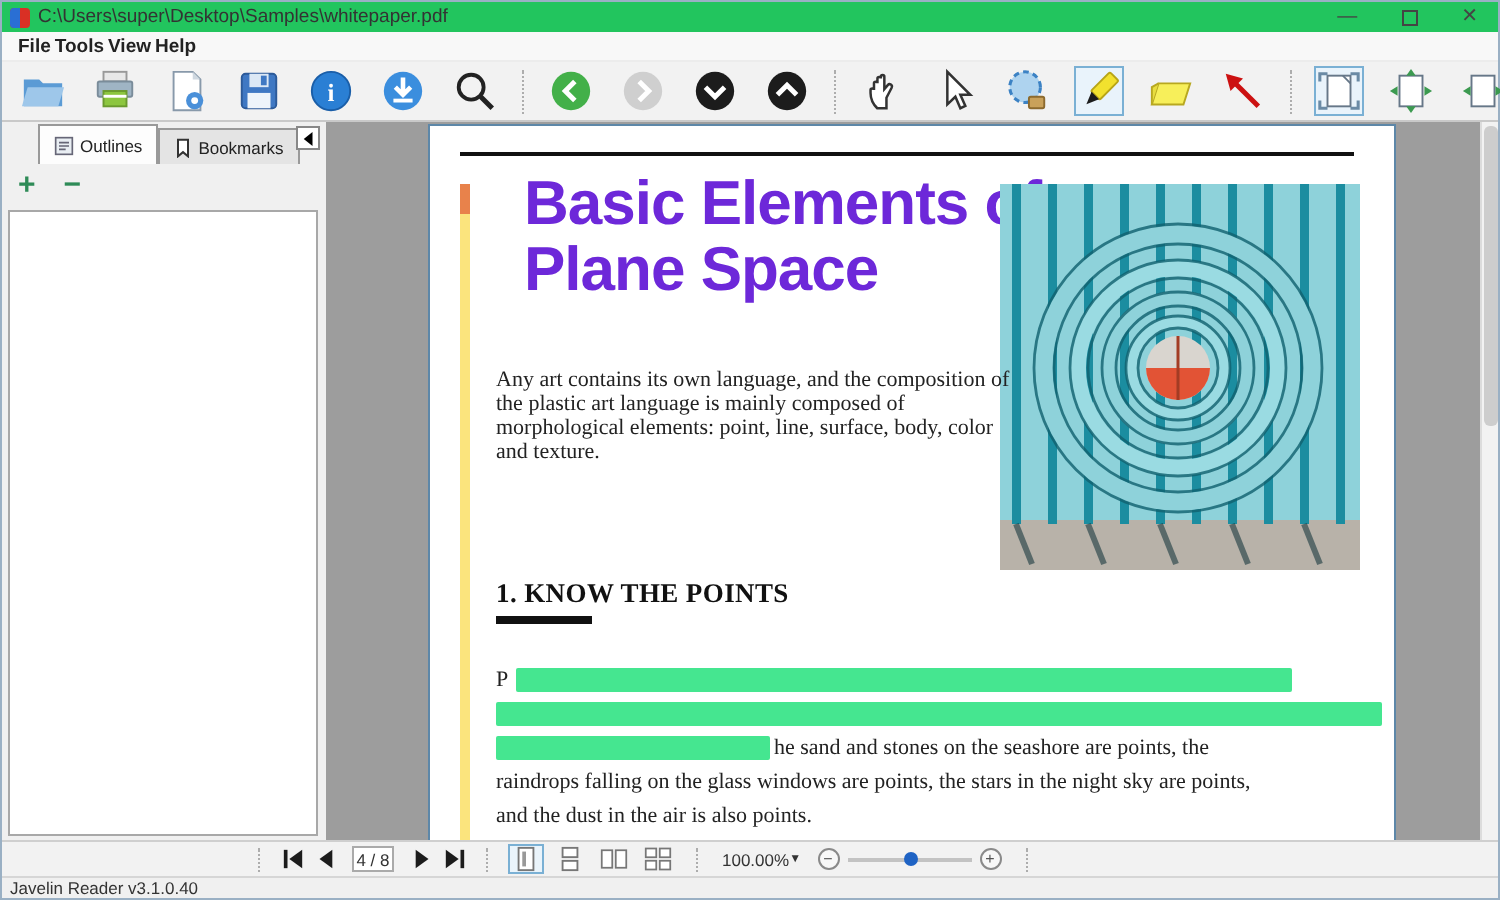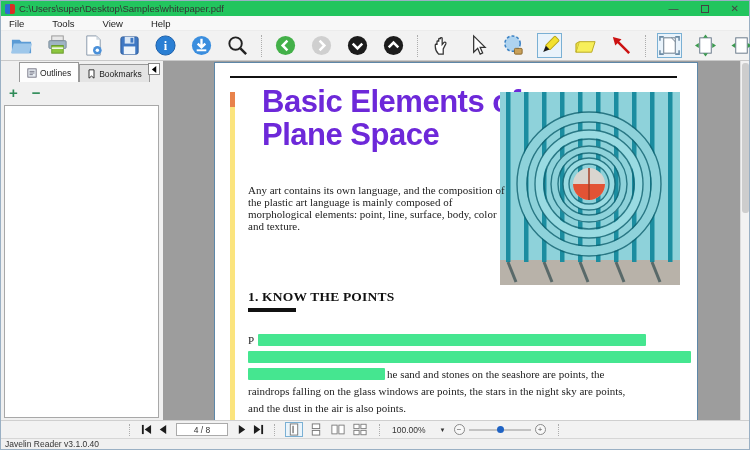--- a/index.html
+++ b/index.html
@@ -10,21 +10,21 @@
   
   .titlebar { height:15px; background:#22c55e; display:flex; align-items:center; padding:0 4px; flex:0 0 auto; }
   .app-icon { width:10px; height:10px; border-radius:2px; background:#d93025; position:relative; margin-right:4px; flex:0 0 auto; }
   .app-icon::before { content:""; position:absolute; left:0; top:0; width:5px; height:10px; background:#2a6fd4; border-radius:2px 0 0 2px; }
   .title-text { font-size:9.5px; color:#333; }
   .win-controls { margin-left:auto; display:flex; align-items:center; gap:22px; padding-right:6px; }
   .win-btn { font-size:10px; color:#444; line-height:10px; cursor:default; }
   .maximize-box { width:8px; height:8px; border:1px solid #444; display:inline-block; }
 
   
-  .menubar { height:15px; background:#f8f8f8; display:flex; align-items:center; gap:28px; padding-left:8px; font-size:9.5px; color:#222; flex:0 0 auto; border-bottom:1px solid #ececec; }
+  .menubar { height:15px; background:#f8f8f8; display:flex; align-items:center; gap:2px; padding-left:8px; font-size:9.5px; color:#222; flex:0 0 auto; border-bottom:1px solid #ececec;font-weight:bold; }
   .menu-item { cursor:default; }
 
   
   .toolbar { height:30px; background:#f2f2f2; display:flex; align-items:center; padding-left:8px; gap:11px; flex:0 0 auto; border-bottom:1px solid #c9c9c9; }
   .tbtn { width:25px; height:25px; display:flex; align-items:center; justify-content:center; border:1px solid transparent; flex:0 0 auto; }
   .tbtn.selected { border:1px solid #7ab0d4; background:#e9f3fb; }
   .tb-div { width:1px; height:22px; border-left:1px dotted #adadad; flex:0 0 auto; }
 
   
   .main { flex:1 1 auto; display:flex; min-height:0; }
@@ -51,24 +51,24 @@
   .sec-head { position:absolute; left:33px; top:226px; font-family:"Liberation Serif", serif; font-size:13.5px; font-weight:700; color:#111; letter-spacing:0.2px; }
   .sec-underline { position:absolute; left:33px; top:245px; width:48px; height:4px; background:#111; }
   .para2 { position:absolute; left:33px; top:268px; width:446px; font-family:"Liberation Serif", serif; font-size:11px; color:#222; }
   .pline { height:17px; display:flex; align-items:center; white-space:nowrap; }
   .hl { display:inline-block; height:12px; background:#45e690; border-radius:1px; }
 
   
   .navbar { height:18px; background:#f2f2f2; border-top:1px solid #cfcfcf; display:flex; align-items:center; flex:0 0 auto; font-size:9px; color:#333; }
   .nb-div { width:1px; height:12px; border-left:1px dotted #adadad; margin:0 8px; }
   .nav-btn { width:16px; height:14px; display:flex; align-items:center; justify-content:center; }
-  .page-box { width:52px; height:13px; background:#fff; border:1px solid #aaa; display:flex; align-items:center; justify-content:center; font-size:8.5px; margin:0 6px; }
+  .page-box { width:21px; height:13px; background:#fff; border:1px solid #aaa; display:flex; align-items:center; justify-content:center; font-size:8.5px; margin:0 6px; }
   .vm-btn { width:18px; height:15px; display:flex; align-items:center; justify-content:center; border:1px solid transparent; margin:0 2px; }
   .vm-btn.selected { border:1px solid #7ab0d4; background:#eaf4fb; }
-  .zoom-label { display:flex; align-items:center; gap:14px; margin:0 4px; font-size:8.5px; }
+  .zoom-label { display:flex; align-items:center; gap:0; margin:0 4px; font-size:8.5px; }
   .caret { font-size:6px; color:#333; }
   .circle-btn { width:11px; height:11px; border:1px solid #8a8a8a; border-radius:50%; display:flex; align-items:center; justify-content:center; font-size:8px; color:#555; line-height:9px; margin:0 4px; background:#f8f8f8; }
   .zoom-slider { width:62px; height:11px; position:relative; }
   .zoom-track { position:absolute; left:0; right:0; top:5px; height:2px; background:#c3c3c3; }
   .zoom-thumb { position:absolute; left:28px; top:2px; width:7px; height:7px; border-radius:50%; background:#1f63c4; }
 
   
   .statusbar { height:11px; background:#f0f0f0; border-top:1px solid #d6d6d6; display:flex; align-items:center; padding-left:4px; font-size:8.5px; color:#333; flex:0 0 auto; }
 </style>
 </head>

